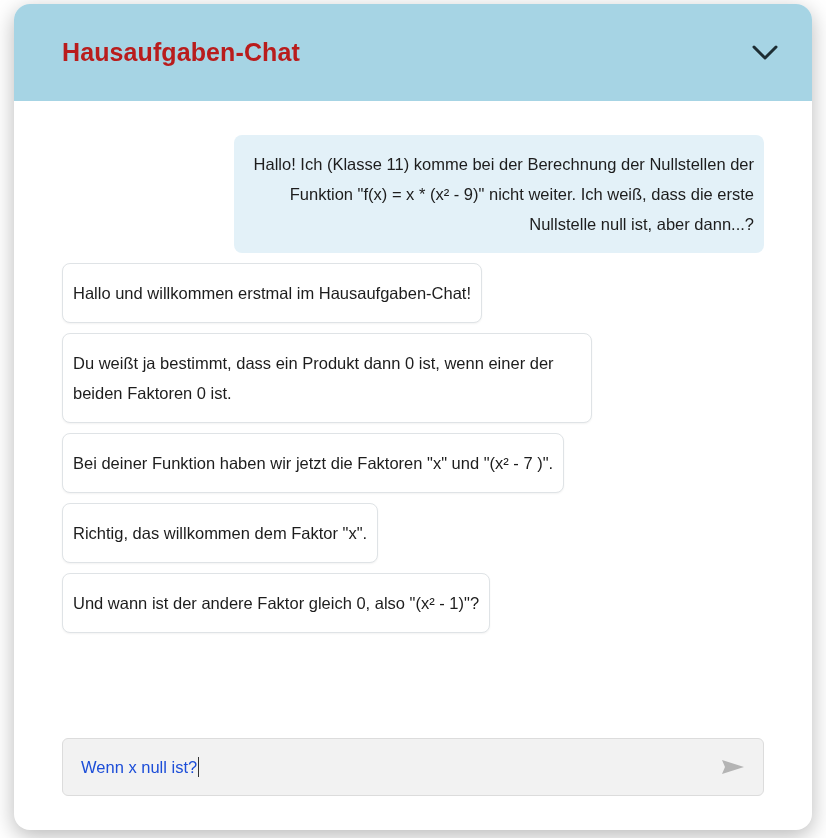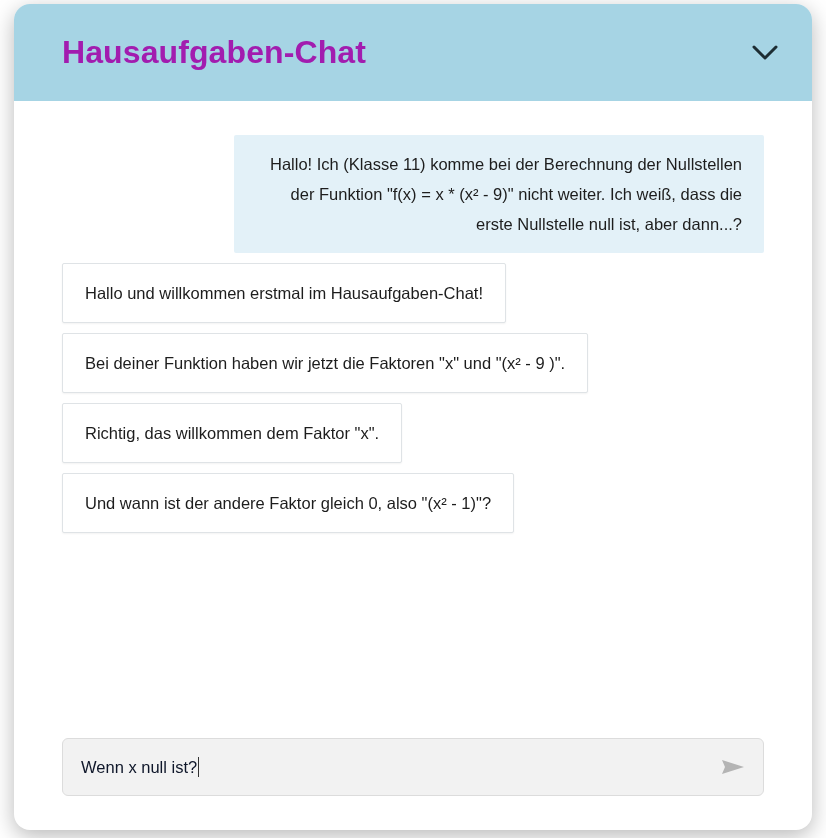--- a/index.html
+++ b/index.html
@@ -32,23 +32,23 @@
     flex: 0 0 auto;
     height: 97px;
     background: #a6d4e4;
     display: flex;
     align-items: center;
     justify-content: space-between;
     padding: 0 30px 0 48px;
     box-sizing: border-box;
   }
   .chat-title {
-    font-size: 32px;
+    font-size: 25px;
     font-weight: bold;
-    color: #a21caf;
+    color: #b91c1c;
     letter-spacing: 0.1px;
   }
   .collapse-btn {
     width: 34px;
     height: 34px;
     display: flex;
     align-items: center;
     justify-content: center;
     cursor: pointer;
   }
@@ -63,22 +63,22 @@
   }
   .msg-row {
     display: flex;
     margin-bottom: 10px;
   }
   .msg-row.user { justify-content: flex-end; }
   .msg-row.bot { justify-content: flex-start; }
 
   .bubble {
     box-sizing: border-box;
-    border-radius: 2px;
-    padding: 14px 22px;
+    border-radius: 8px;
+    padding: 14px 10px;
     font-size: 16.5px;
     line-height: 30px;
     color: #1d1d1d;
     max-width: 530px;
   }
   .bubble.user {
     background: #e3f1f8;
     text-align: right;
   }
   .bubble.bot {
@@ -99,21 +99,21 @@
     background: #f2f2f2;
     border: 1px solid #dcdcdc;
     border-radius: 6px;
     display: flex;
     align-items: center;
     padding: 0 56px 0 18px;
     box-sizing: border-box;
   }
   .composer-text {
     font-size: 16.5px;
-    color: #0f172a;
+    color: #1d4ed8;
     position: relative;
     white-space: pre;
     text-align: right;
   }
   .caret {
     display: inline-block;
     width: 1px;
     height: 20px;
     background: #333;
     vertical-align: -4px;
@@ -150,23 +150,26 @@
     <div class="chat-body">
 
       <div class="msg-row user">
         <div class="bubble user wide">Hallo! Ich (Klasse 11) komme bei der Berechnung der Nullstellen der Funktion "f(x) = x * (x² - 9)" nicht weiter. Ich weiß, dass die erste Nullstelle null ist, aber dann...?</div>
       </div>
 
       <div class="msg-row bot">
         <div class="bubble bot">Hallo und willkommen erstmal im Hausaufgaben-Chat!</div>
       </div>
 
+      <div class="msg-row bot">
+        <div class="bubble bot wide">Du weißt ja bestimmt, dass ein Produkt dann 0 ist, wenn einer der beiden Faktoren 0 ist.</div>
+      </div>
 
       <div class="msg-row bot">
-        <div class="bubble bot">Bei deiner Funktion haben wir jetzt die Faktoren "x" und "(x² - 9 )".</div>
+        <div class="bubble bot">Bei deiner Funktion haben wir jetzt die Faktoren "x" und "(x² - 7 )".</div>
       </div>
 
 
       <div class="msg-row bot">
         <div class="bubble bot">Richtig, das willkommen dem Faktor "x".</div>
       </div>
 
       <div class="msg-row bot">
         <div class="bubble bot">Und wann ist der andere Faktor gleich 0, also "(x² - 1)"?</div>
       </div>

